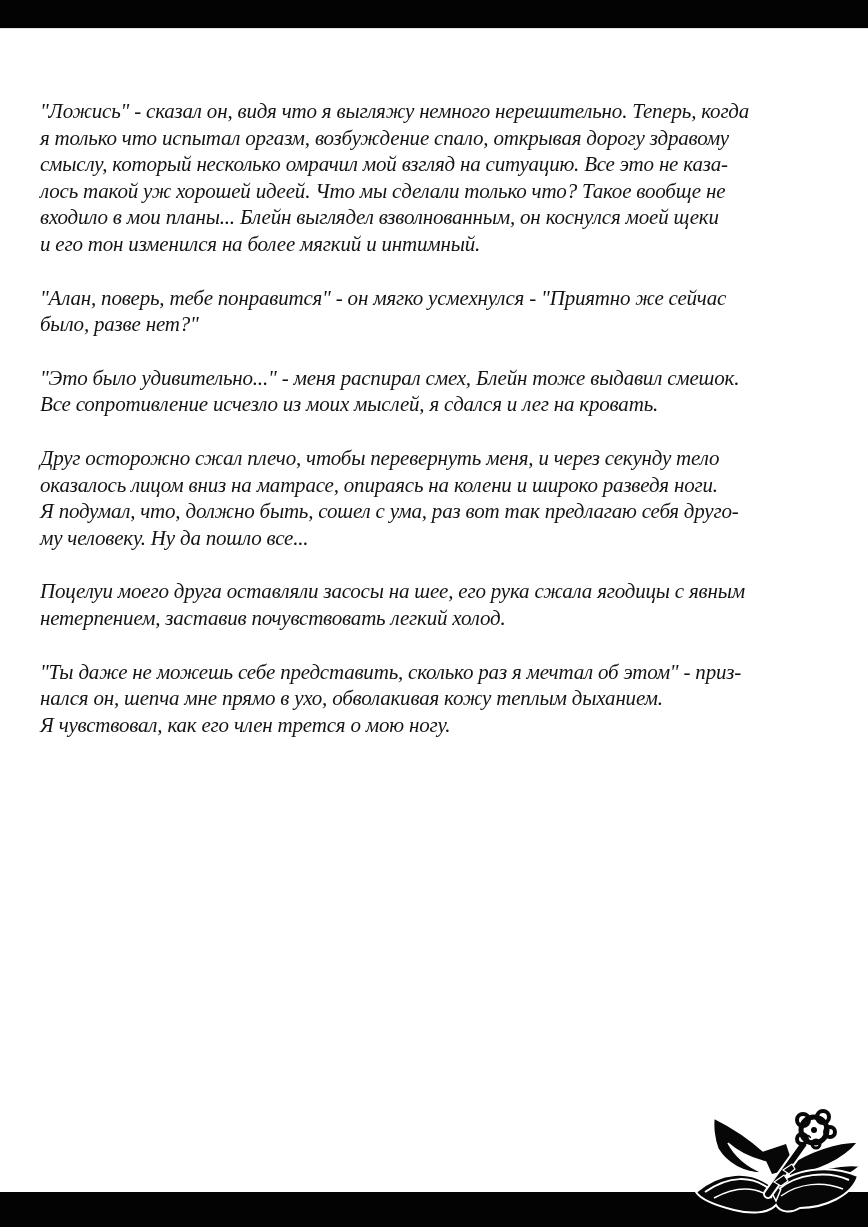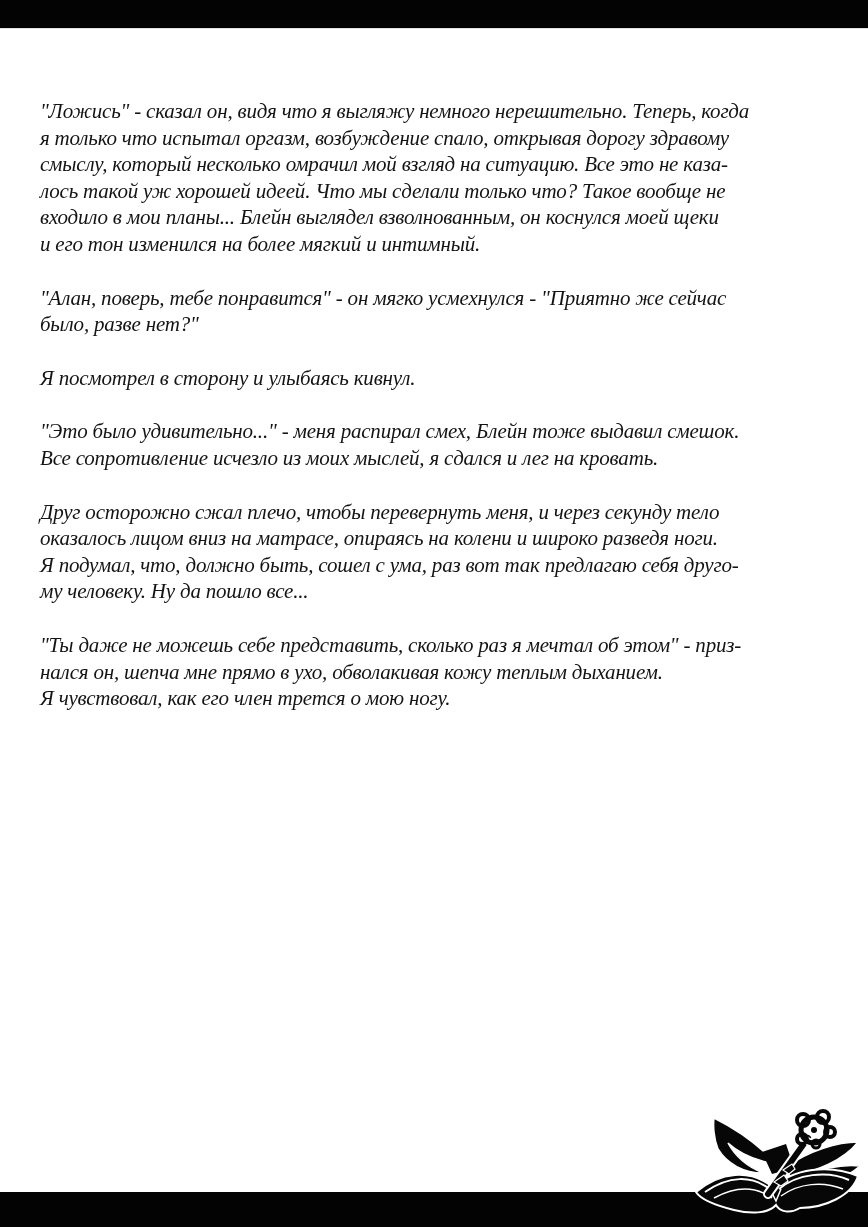--- a/index.html
+++ b/index.html
@@ -55,27 +55,28 @@
   <div class="paper">
     <div class="text-block">
       <p>"Ложись" - сказал он, видя что я выгляжу немного нерешительно. Теперь, когда
 я только что испытал оргазм, возбуждение спало, открывая дорогу здравому
 смыслу, который несколько омрачил мой взгляд на ситуацию. Все это не каза-
 лось такой уж хорошей идеей. Что мы сделали только что? Такое вообще не
 входило в мои планы... Блейн выглядел взволнованным, он коснулся моей щеки
 и его тон изменился на более мягкий и интимный.</p>
       <p>"Алан, поверь, тебе понравится" - он мягко усмехнулся - "Приятно же сейчас
 было, разве нет?"</p>
-      <p>Я посмотрел в сторону и улыбаясь кивнул.</p>
       <p>"Это было удивительно..." - меня распирал смех, Блейн тоже выдавил смешок.
 Все сопротивление исчезло из моих мыслей, я сдался и лег на кровать.</p>
       <p>Друг осторожно сжал плечо, чтобы перевернуть меня, и через секунду тело
 оказалось лицом вниз на матрасе, опираясь на колени и широко разведя ноги.
 Я подумал, что, должно быть, сошел с ума, раз вот так предлагаю себя друго-
 му человеку. Ну да пошло все...</p>
+      <p>Поцелуи моего друга оставляли засосы на шее, его рука сжала ягодицы с явным
+нетерпением, заставив почувствовать легкий холод.</p>
       <p>"Ты даже не можешь себе представить, сколько раз я мечтал об этом" - приз-
 нался он, шепча мне прямо в ухо, обволакивая кожу теплым дыханием.
 Я чувствовал, как его член трется о мою ногу.</p>
     </div>
   </div>
 
   <div class="band bottom"></div>
 
   <div class="logo">
     <svg width="172" height="114" viewBox="0 0 172 114" xmlns="http://www.w3.org/2000/svg">

